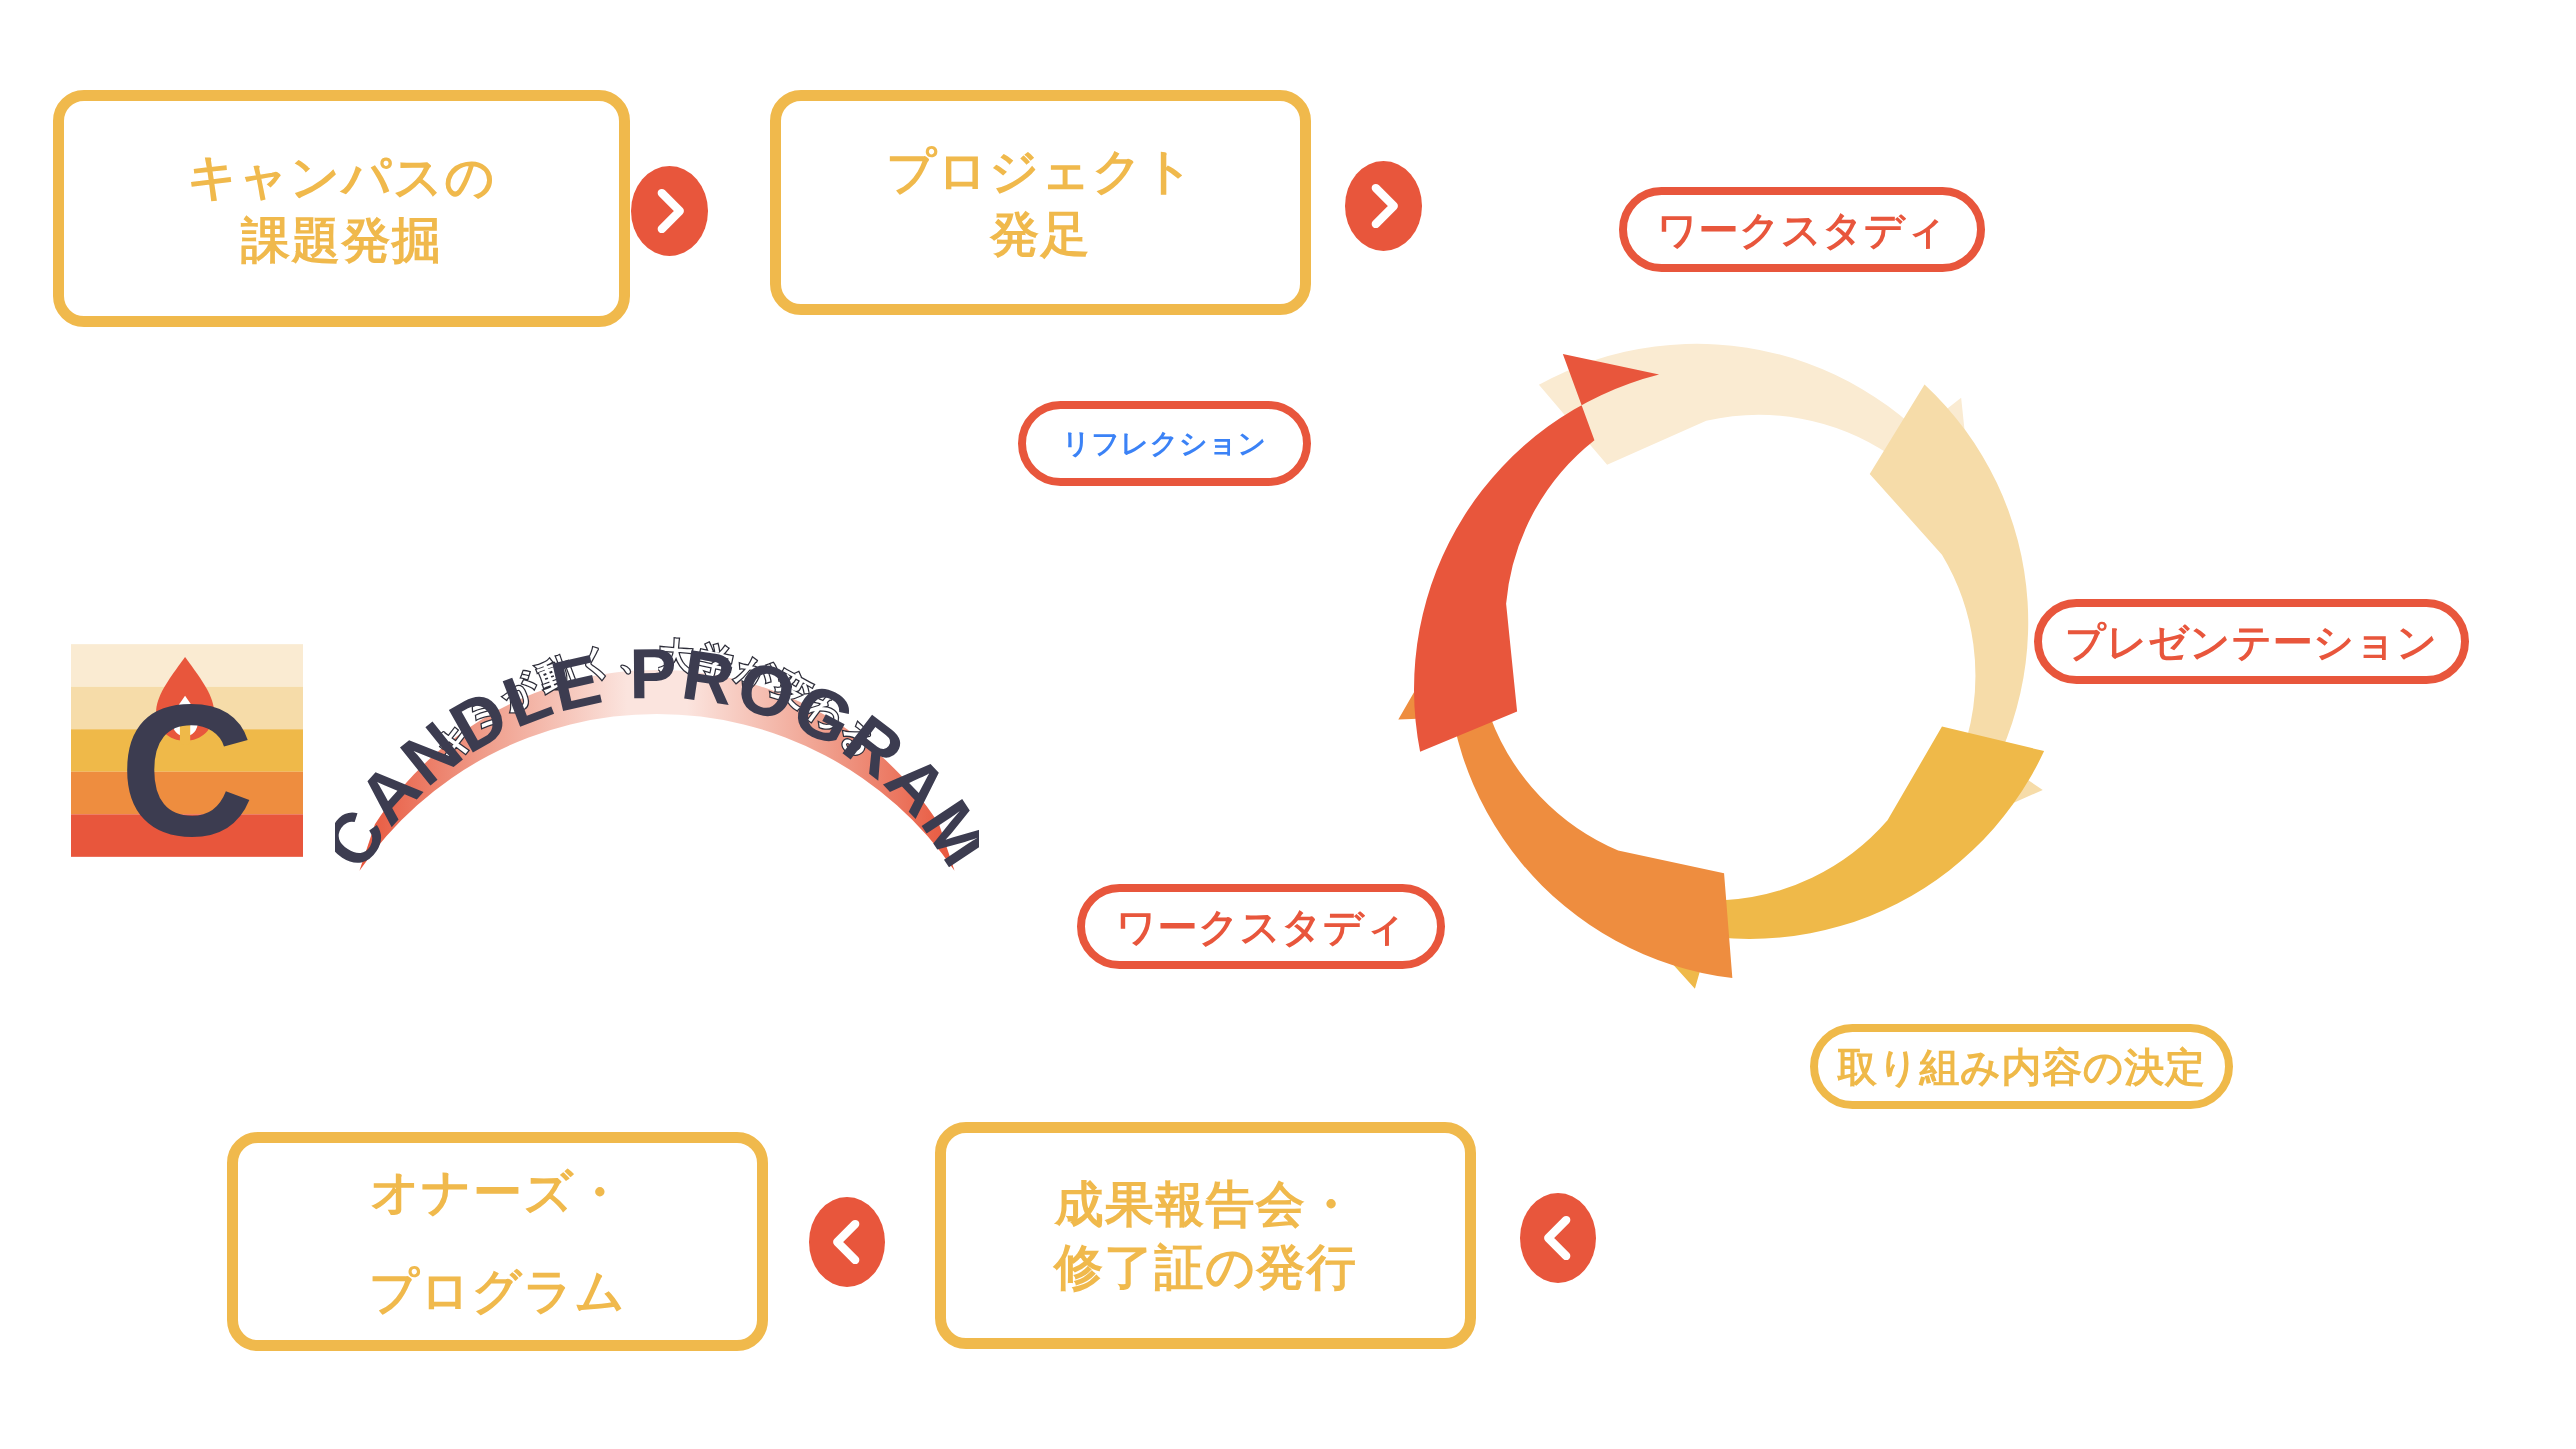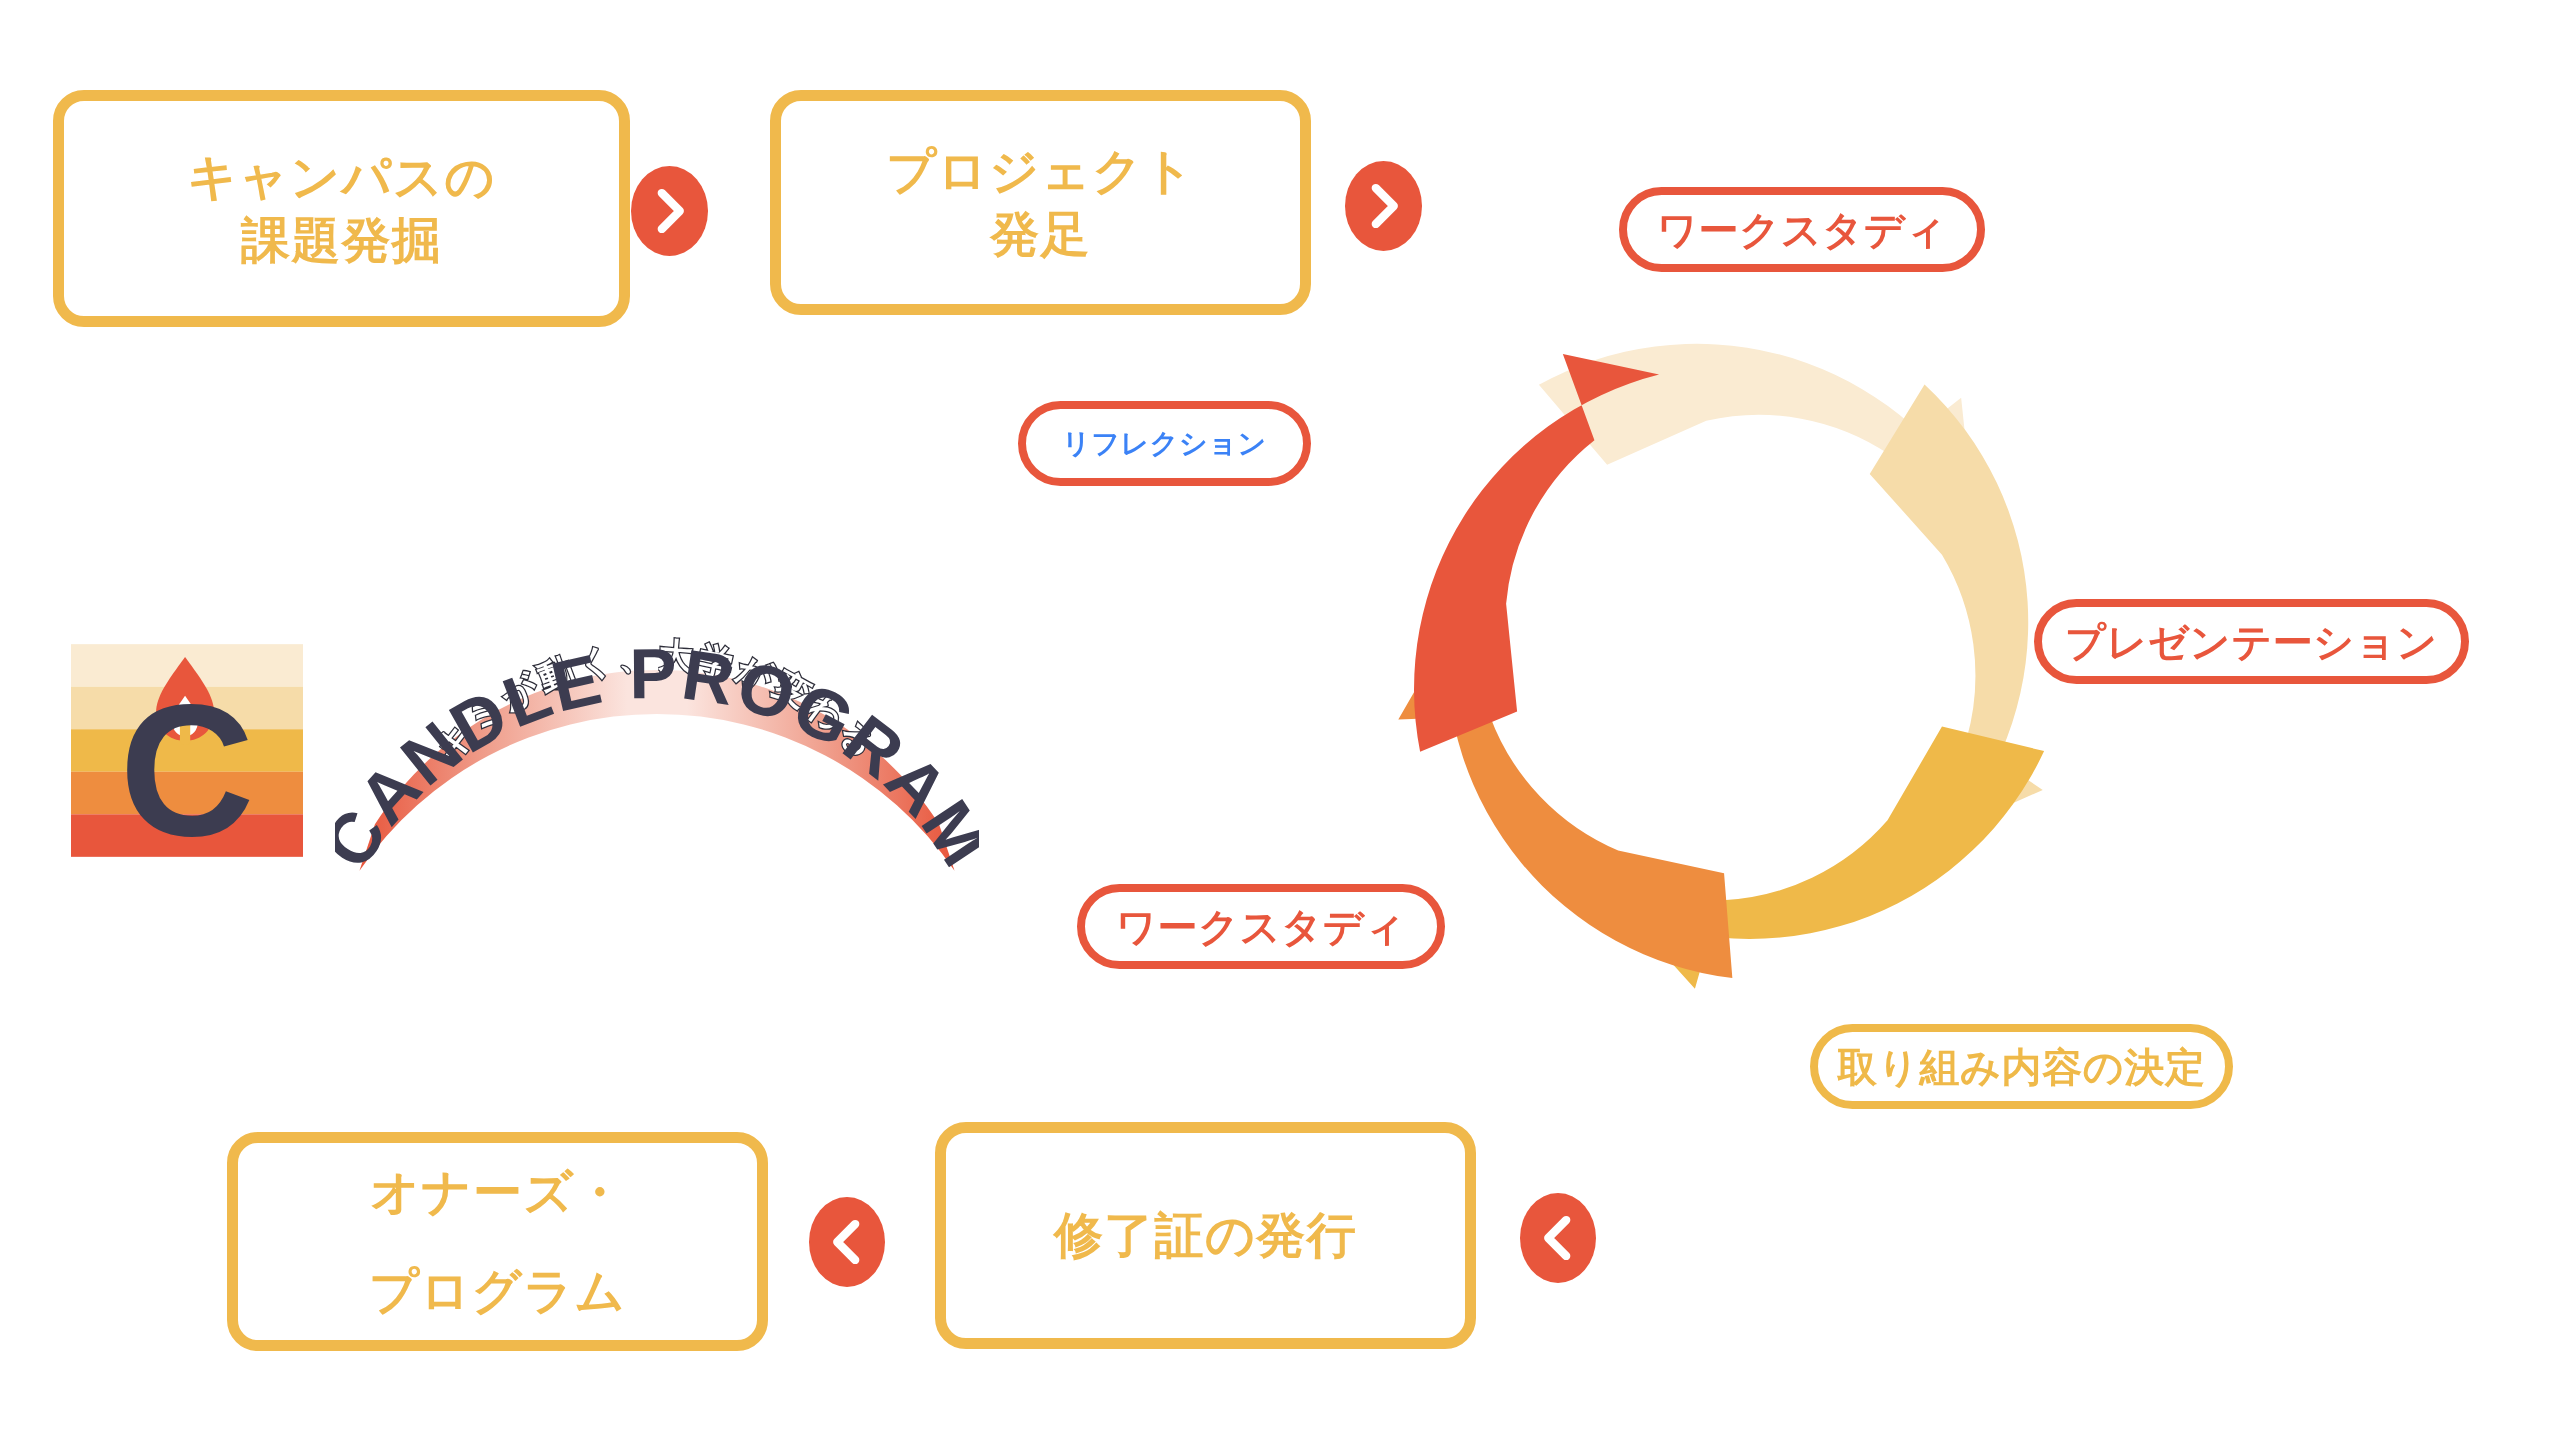--- a/index.html
+++ b/index.html
@@ -127,20 +127,21 @@
     <span class="ln">プログラム</span>
   </div>
 
   <div class="arrow-pill" id="arrow-l1" style="left:809px;top:1197px;width:76px;height:90px;">
     <svg width="41" height="54" viewBox="0 0 64 84" aria-hidden="true">
       <polyline points="44,14 16,42 44,70" fill="none" stroke="#ffffff" stroke-width="13" stroke-linecap="round" stroke-linejoin="round"></polyline>
     </svg>
   </div>
 
   <div class="step-box" id="box-bot-2" style="left:935px;top:1122px;width:541px;height:227px;font-size:49px;">
+    <span class="ln">成果報告会・</span>
     <span class="ln">修了証の発行</span>
   </div>
 
   <div class="arrow-pill" id="arrow-l2" style="left:1520px;top:1193px;width:76px;height:90px;">
     <svg width="41" height="54" viewBox="0 0 64 84" aria-hidden="true">
       <polyline points="44,14 16,42 44,70" fill="none" stroke="#ffffff" stroke-width="13" stroke-linecap="round" stroke-linejoin="round"></polyline>
     </svg>
   </div>
 
   <div id="cycle">

